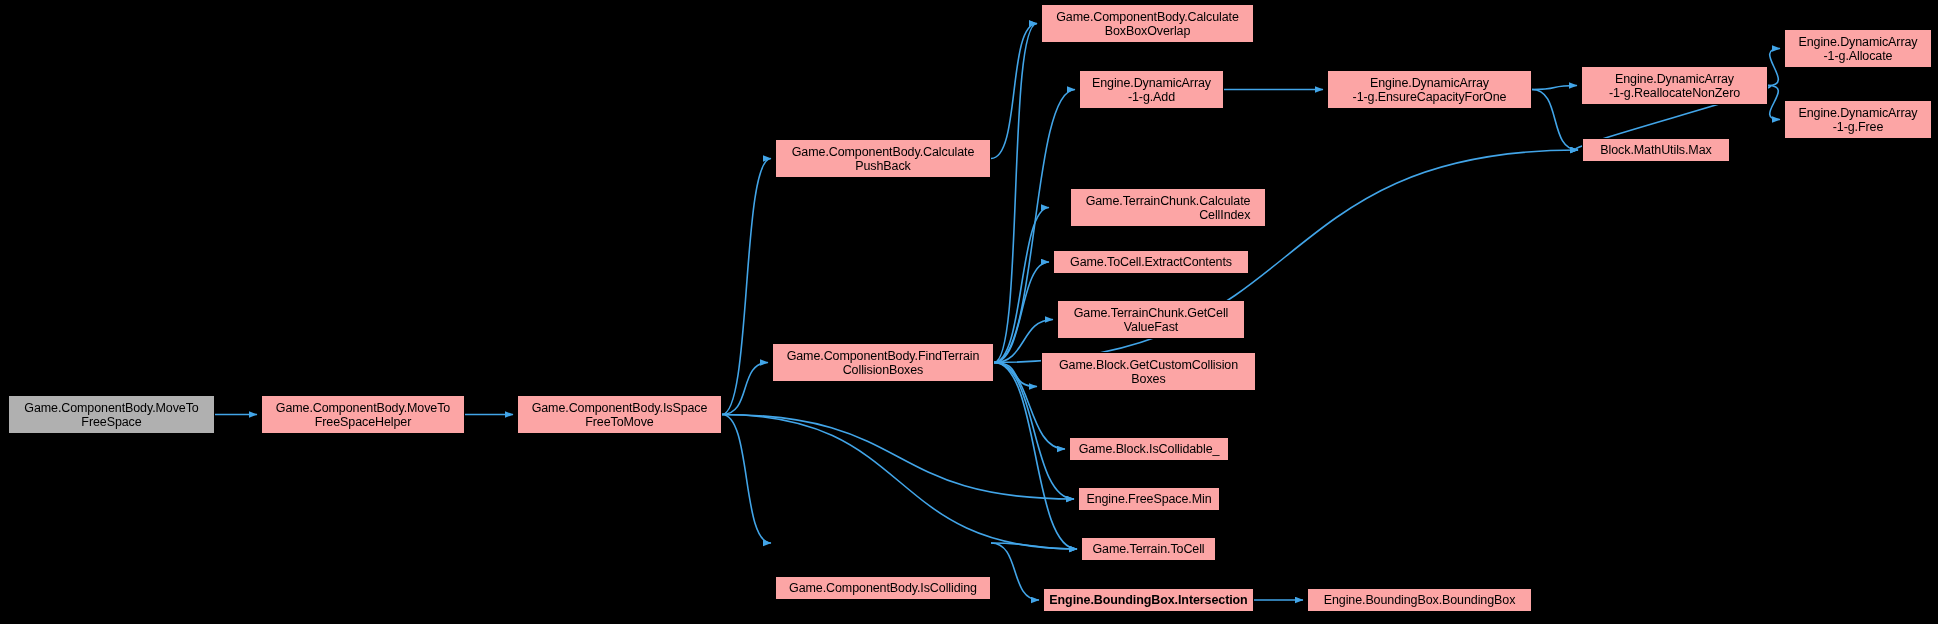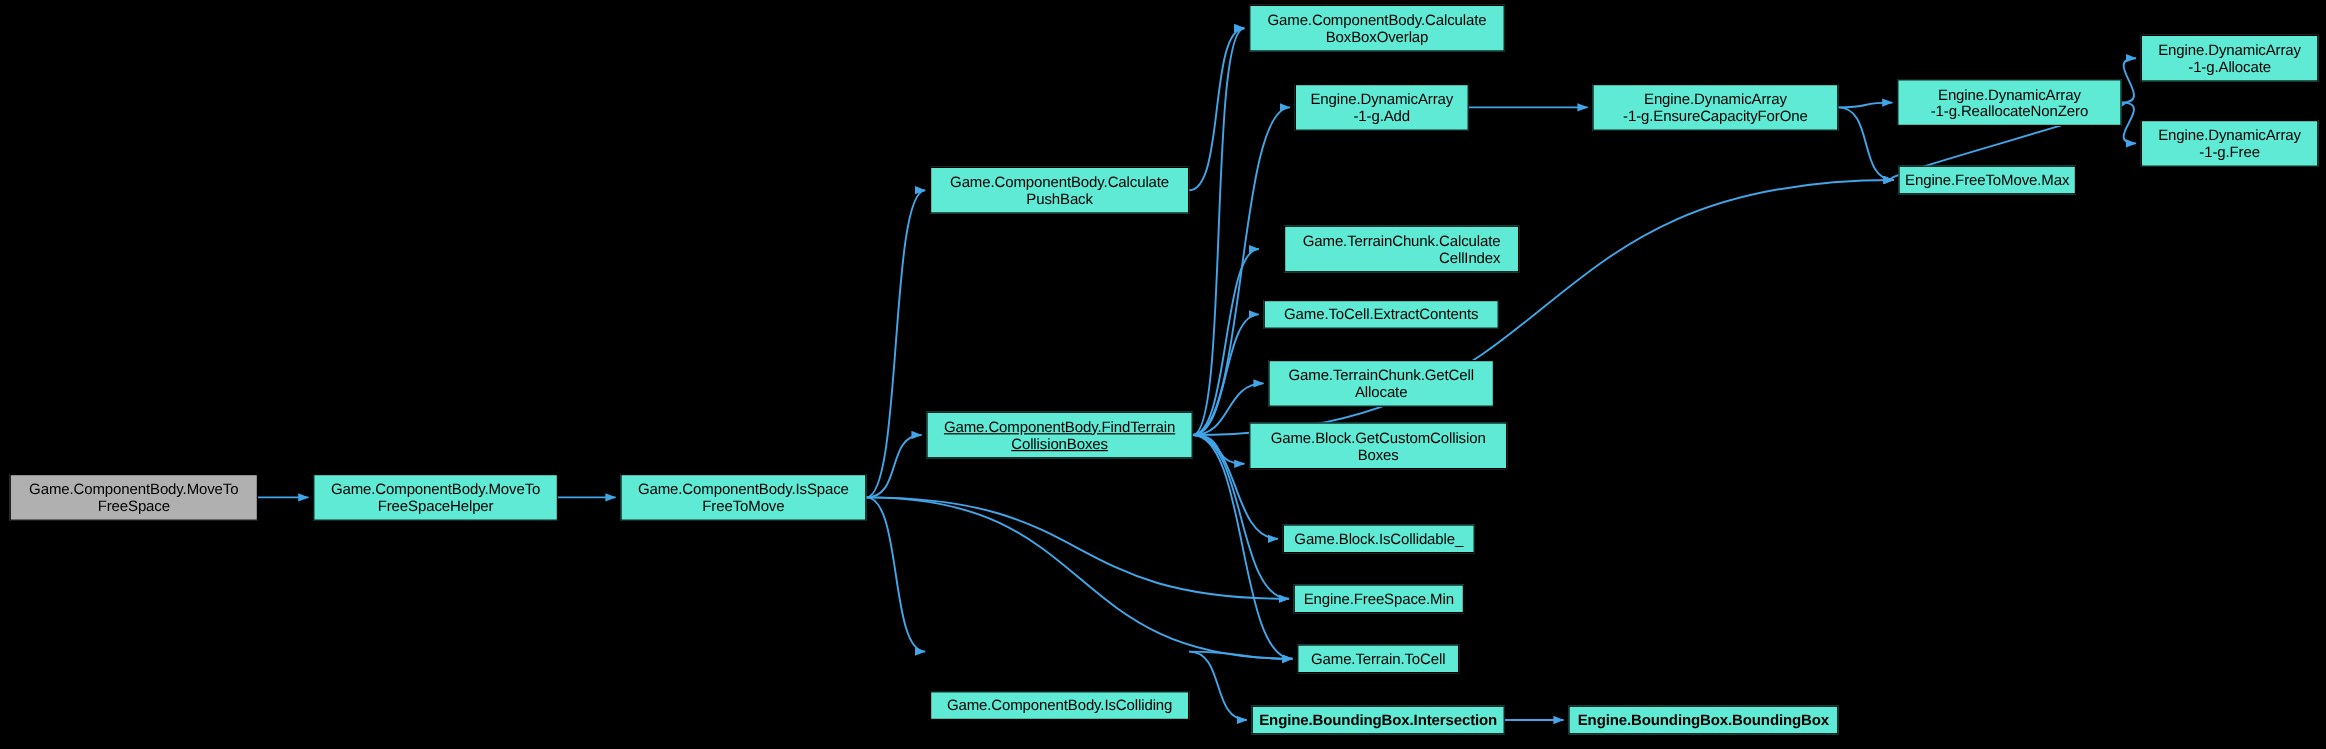--- a/index.html
+++ b/index.html
@@ -19,21 +19,21 @@
     position: absolute;
     left: 0;
     top: 0;
     width: 1938px;
     height: 624px;
     pointer-events: none;
   }
   .node {
     position: absolute;
     box-sizing: border-box;
-    background: #5eead4;
+    background: #fca5a5;
     border: 1px solid #000000;
     color: #000000;
     font-size: 12.5px;
     line-height: 14px;
     text-align: center;
     display: flex;
     align-items: center;
     justify-content: center;
     white-space: pre-line;
     letter-spacing: -0.1px;
@@ -84,42 +84,42 @@
   </svg>
   <div id="node-layer">
       <div class="node root" style="left: 8px; top: 395px; width: 207px; height: 39px;">Game.ComponentBody.MoveTo
 FreeSpace</div>
       <div class="node" style="left: 261px; top: 395px; width: 204px; height: 39px;">Game.ComponentBody.MoveTo
 FreeSpaceHelper</div>
       <div class="node" style="left: 517px; top: 395px; width: 205px; height: 39px;">Game.ComponentBody.IsSpace
 FreeToMove</div>
       <div class="node" style="left: 775px; top: 139px; width: 216px; height: 39px;">Game.ComponentBody.Calculate
 PushBack</div>
-      <div class="node" style="left: 772px; top: 343px; width: 222px; height: 39px; text-decoration: underline;">Game.ComponentBody.FindTerrain
+      <div class="node" style="left: 772px; top: 343px; width: 222px; height: 39px;">Game.ComponentBody.FindTerrain
 CollisionBoxes</div>
       <div class="node" style="left: 775px; top: 531px; width: 216px; height: 24px; margin-top: 45px;">Game.ComponentBody.IsColliding</div>
       <div class="node" style="left: 1041px; top: 4px; width: 213px; height: 39px;">Game.ComponentBody.Calculate
 BoxBoxOverlap</div>
       <div class="node" style="left: 1079px; top: 70px; width: 145px; height: 39px;">Engine.DynamicArray
 -1-g.Add</div>
       <div class="node" style="left: 1070px; top: 188px; width: 196px; height: 39px; text-align: right;">Game.TerrainChunk.Calculate
 CellIndex</div>
       <div class="node" style="left: 1053px; top: 250px; width: 196px; height: 24px;">Game.ToCell.ExtractContents</div>
       <div class="node" style="left: 1057px; top: 300px; width: 188px; height: 39px;">Game.TerrainChunk.GetCell
-Allocate</div>
+ValueFast</div>
       <div class="node" style="left: 1041px; top: 352px; width: 215px; height: 39px;">Game.Block.GetCustomCollision
 Boxes</div>
       <div class="node" style="left: 1069px; top: 437px; width: 160px; height: 24px; text-align: right;">Game.Block.IsCollidable_</div>
       <div class="node" style="left: 1078px; top: 487px; width: 142px; height: 24px;">Engine.FreeSpace.Min</div>
       <div class="node" style="left: 1081px; top: 537px; width: 135px; height: 24px;">Game.Terrain.ToCell</div>
       <div class="node" style="left: 1043px; top: 588px; width: 211px; height: 24px; font-weight: bold;">Engine.BoundingBox.Intersection</div>
       <div class="node" style="left: 1327px; top: 70px; width: 205px; height: 39px;">Engine.DynamicArray
 -1-g.EnsureCapacityForOne</div>
-      <div class="node" style="left: 1582px; top: 138px; width: 148px; height: 24px;">Engine.FreeToMove.Max</div>
+      <div class="node" style="left: 1582px; top: 138px; width: 148px; height: 24px;">Block.MathUtils.Max</div>
       <div class="node" style="left: 1581px; top: 66px; width: 187px; height: 39px;">Engine.DynamicArray
 -1-g.ReallocateNonZero</div>
       <div class="node" style="left: 1784px; top: 29px; width: 148px; height: 39px;">Engine.DynamicArray
 -1-g.Allocate</div>
       <div class="node" style="left: 1784px; top: 100px; width: 148px; height: 39px;">Engine.DynamicArray
 -1-g.Free</div>
-      <div class="node" style="left: 1307px; top: 588px; width: 225px; height: 24px; font-weight: bold;">Engine.BoundingBox.BoundingBox</div>
+      <div class="node" style="left: 1307px; top: 588px; width: 225px; height: 24px;">Engine.BoundingBox.BoundingBox</div>
     </div>
 </div>
 
 </body></html>

